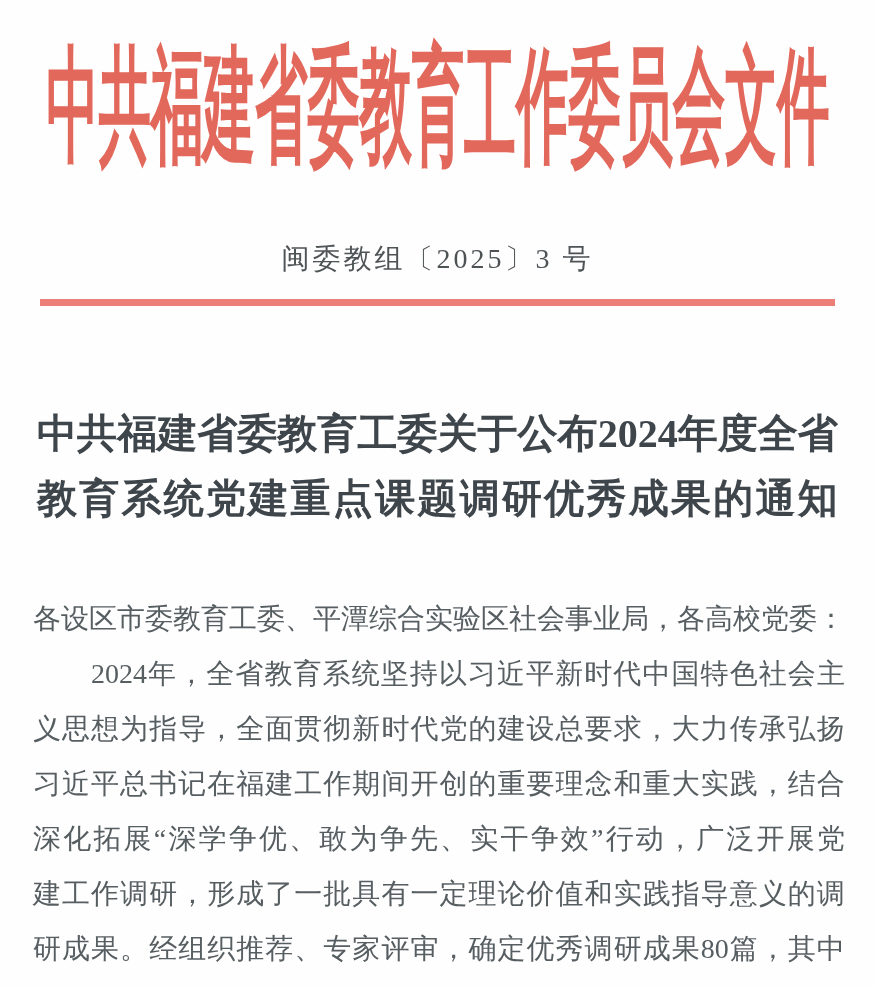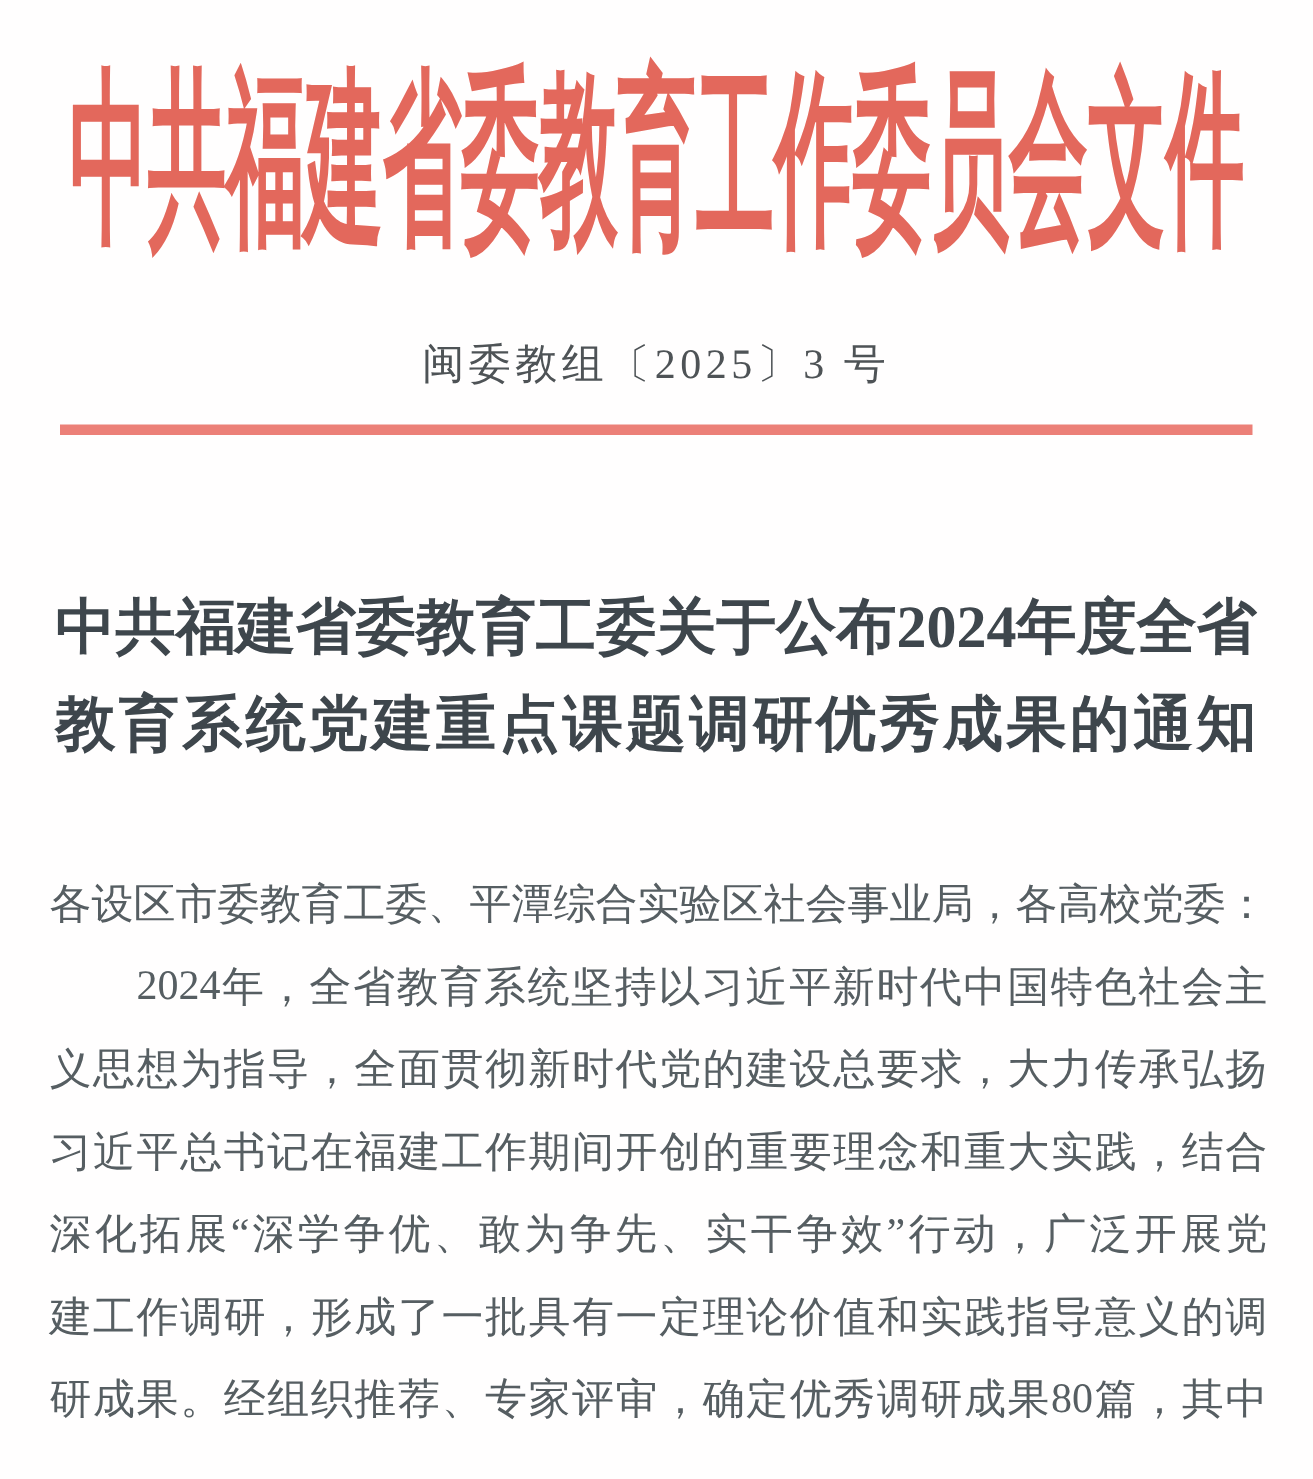--- a/index.html
+++ b/index.html
@@ -29,21 +29,21 @@
     font-weight: bold;
     color: #e3685c;
     white-space: nowrap;
     transform: scale(0.87, 2.1);
     transform-origin: center center;
     letter-spacing: 0px;
   }
 
   
   .doc-number {
-    margin-top: 50px;
+    margin-top: 66px;
     text-align: center;
     font-size: 28px;
     color: #4e5356;
     letter-spacing: 3px;
   }
 
   
   .red-rule {
     margin: 21px 0 0 40px;
     width: 795px;

